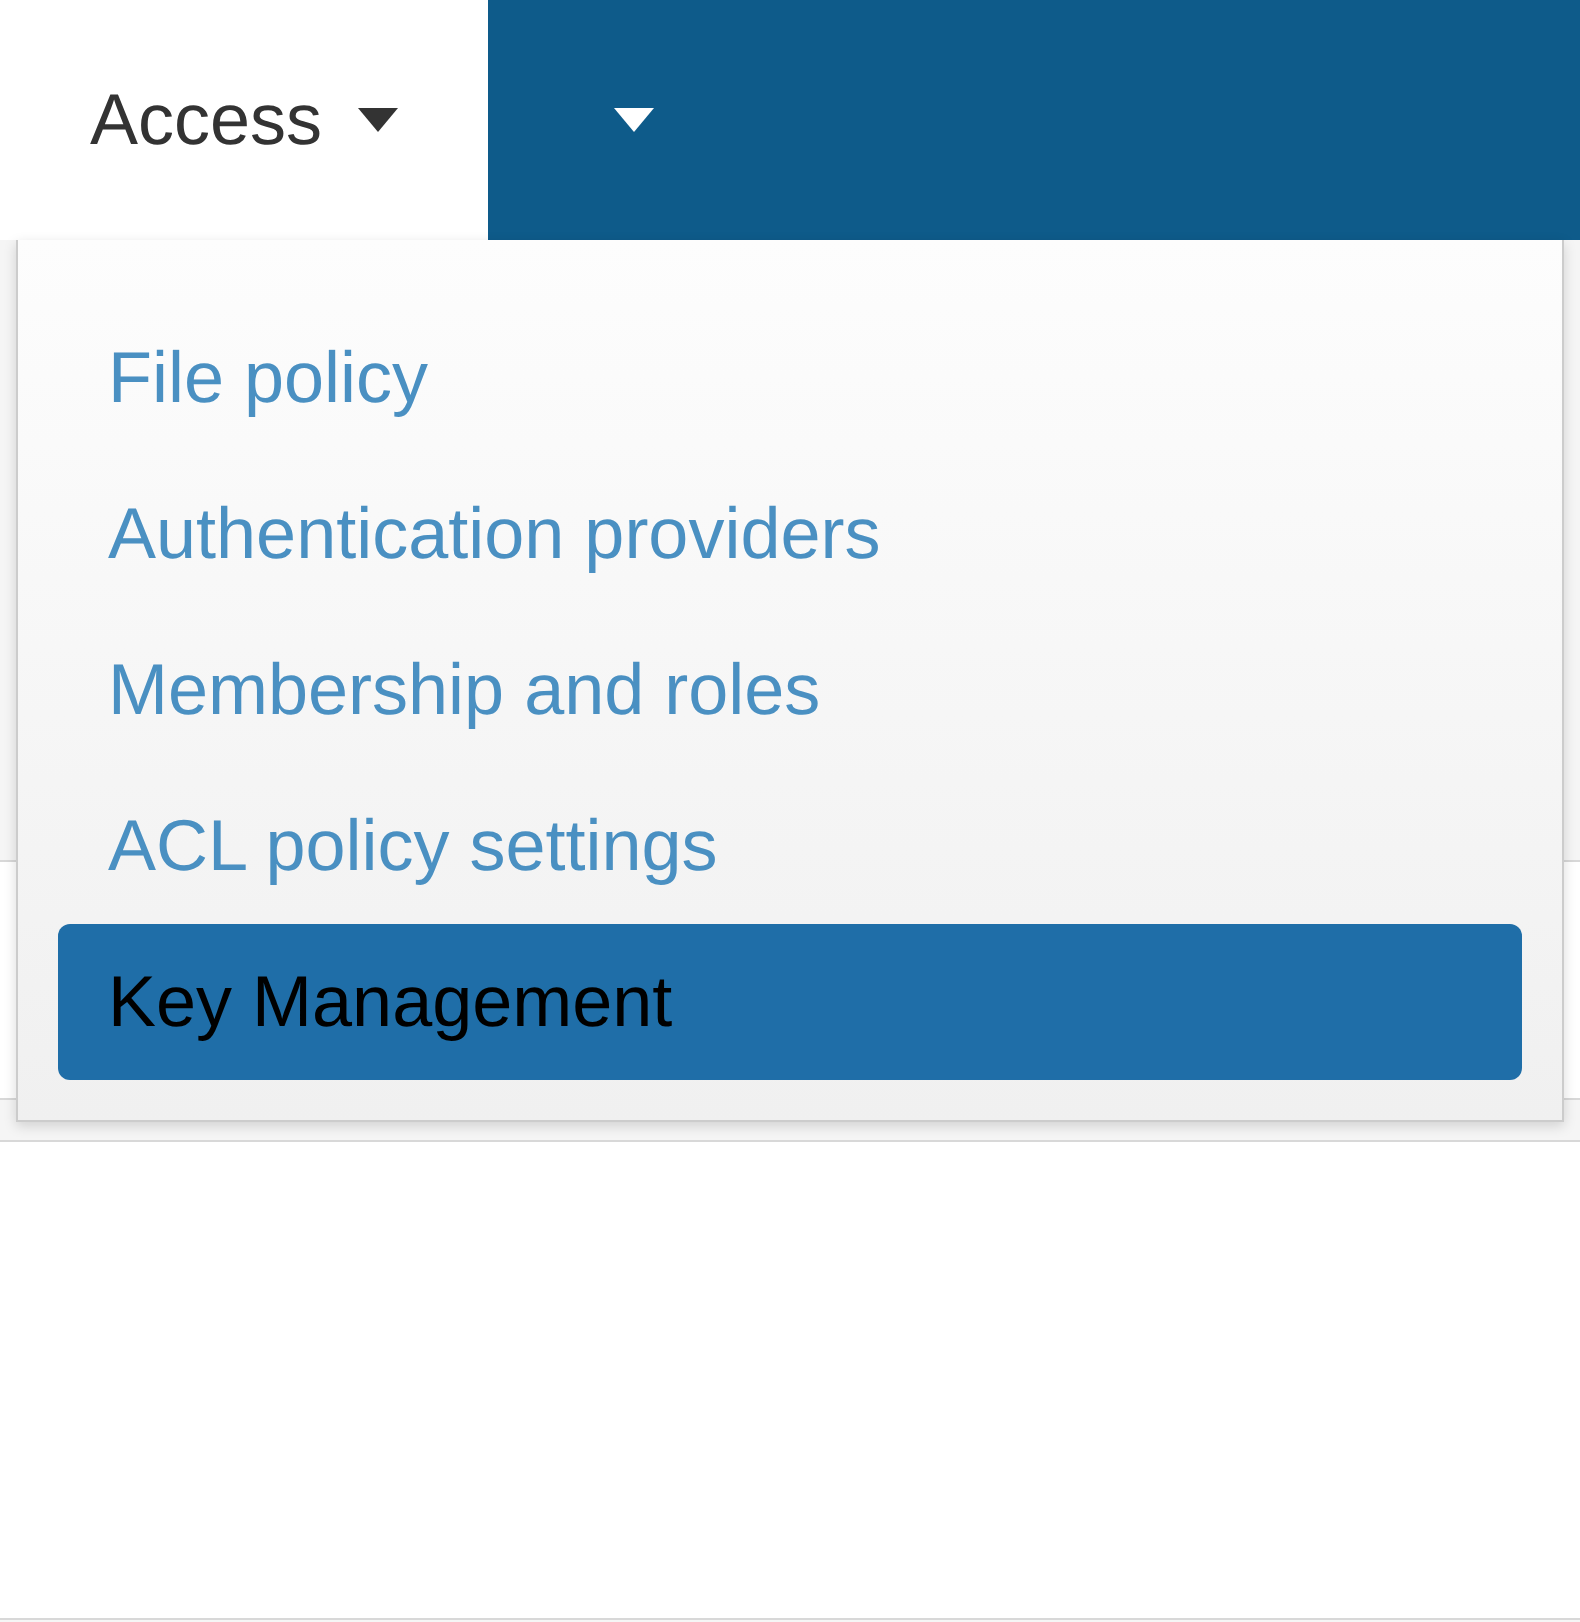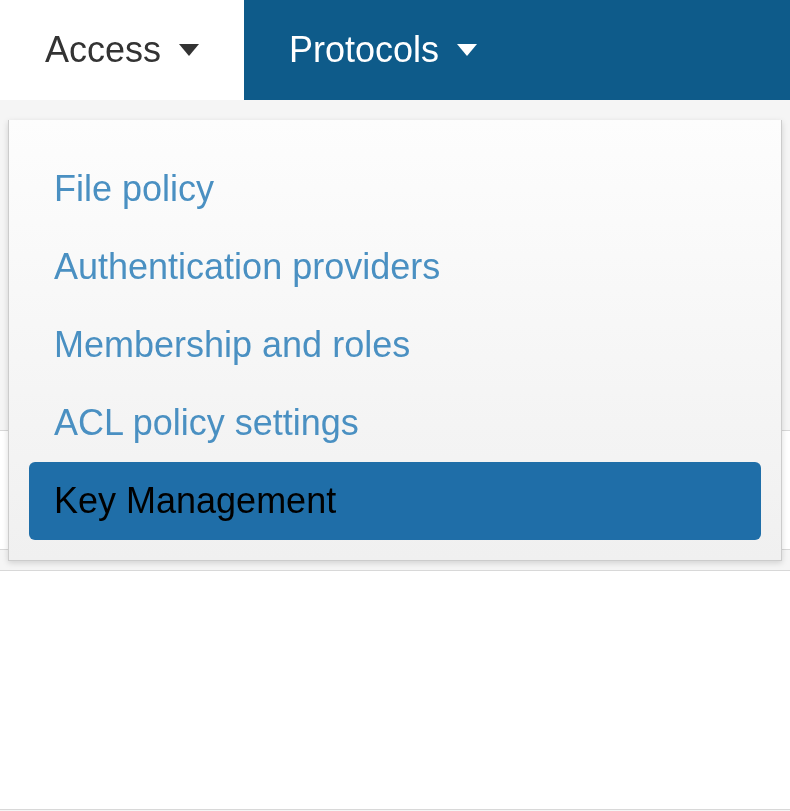--- a/index.html
+++ b/index.html
@@ -9,21 +9,21 @@
     }
     body {
       font-family: "Segoe UI", Arial, sans-serif;
       background: #f5f5f5;
       width: 790px;
       height: 811px;
       position: relative;
     }
     .navbar {
       display: flex;
-      height: 100px;
+      height: 120px;
       background: #0e5b8a;
     }
     .nav-tab {
       display: flex;
       align-items: center;
       padding: 0 45px;
       font-size: 36px;
       cursor: pointer;
       white-space: nowrap;
     }
@@ -94,21 +94,20 @@
 
 <div class="bg-stripe one"></div>
 <div class="bg-stripe two"></div>
 
 <div class="navbar">
   <div class="nav-tab active">
     <span>Access</span>
     <span class="caret"></span>
   </div>
   <div class="nav-tab inactive">
-    <span>Protocols</span>
     <span class="caret"></span>
   </div>
 </div>
 
 <div class="dropdown">
   <div class="dropdown-item">
     <span>File policy</span>
   </div>
   <div class="dropdown-item">
     <span>Authentication providers</span>

